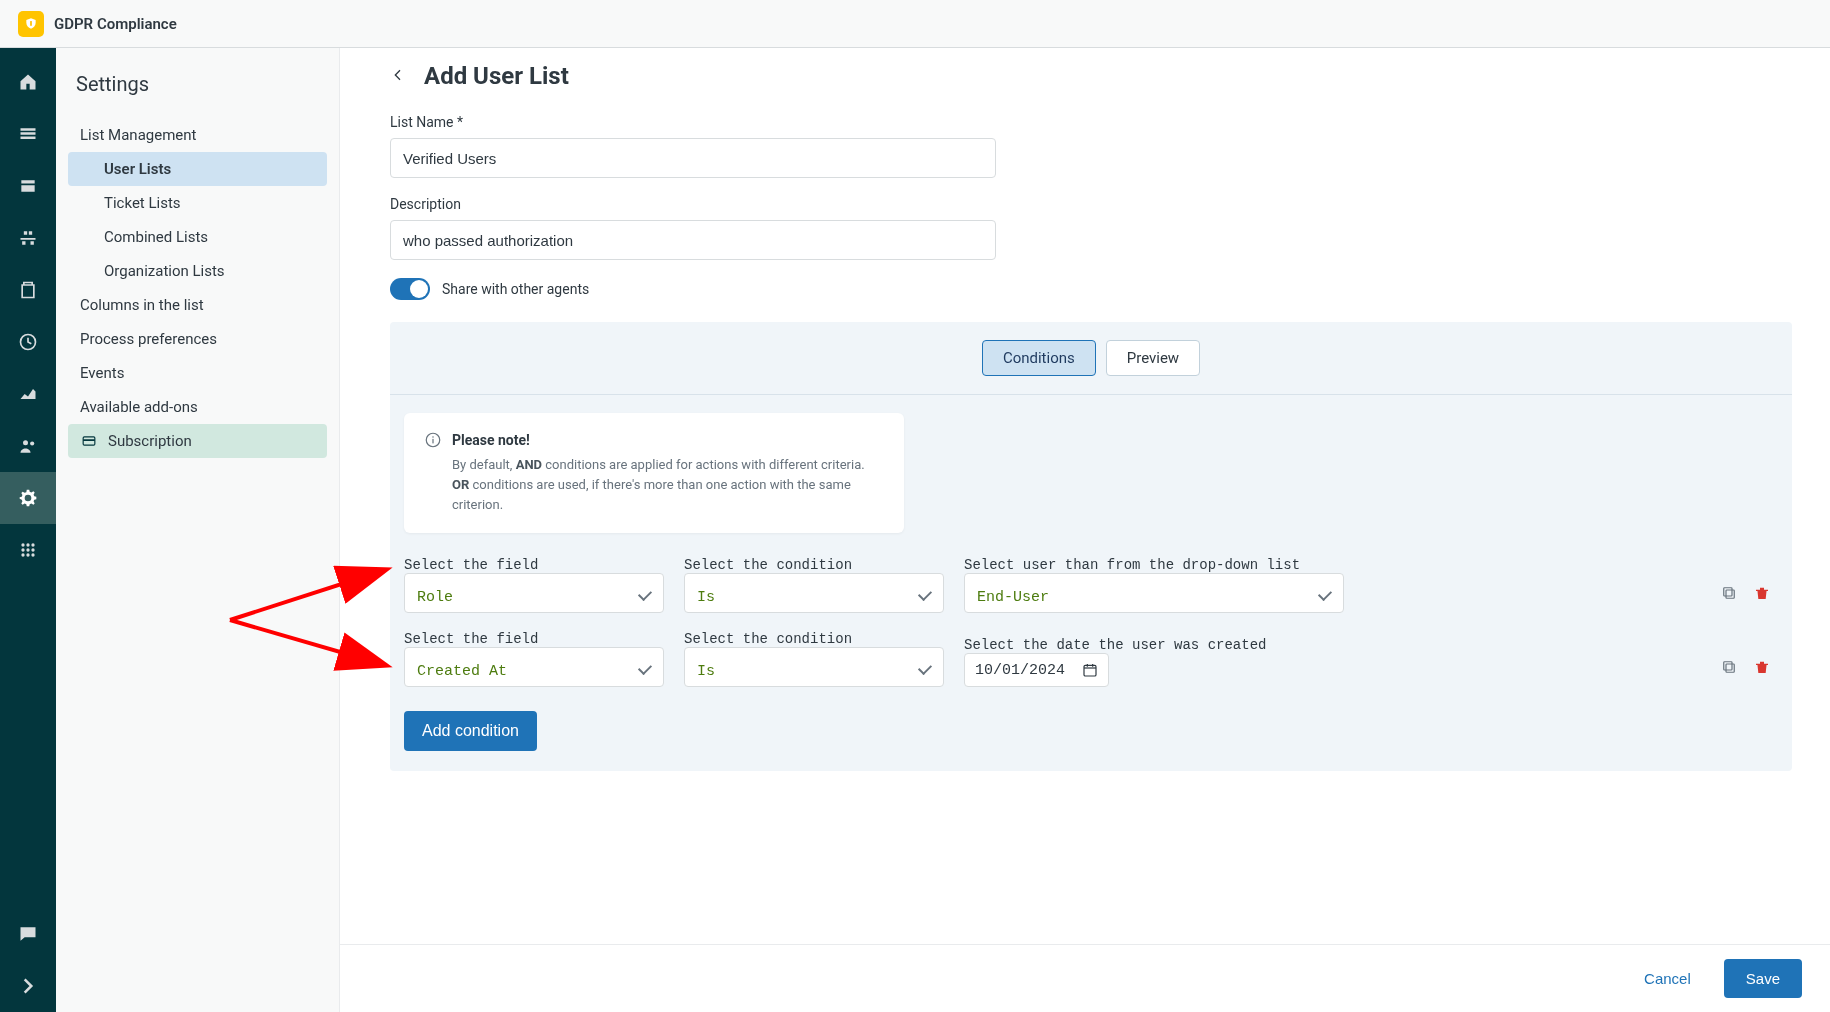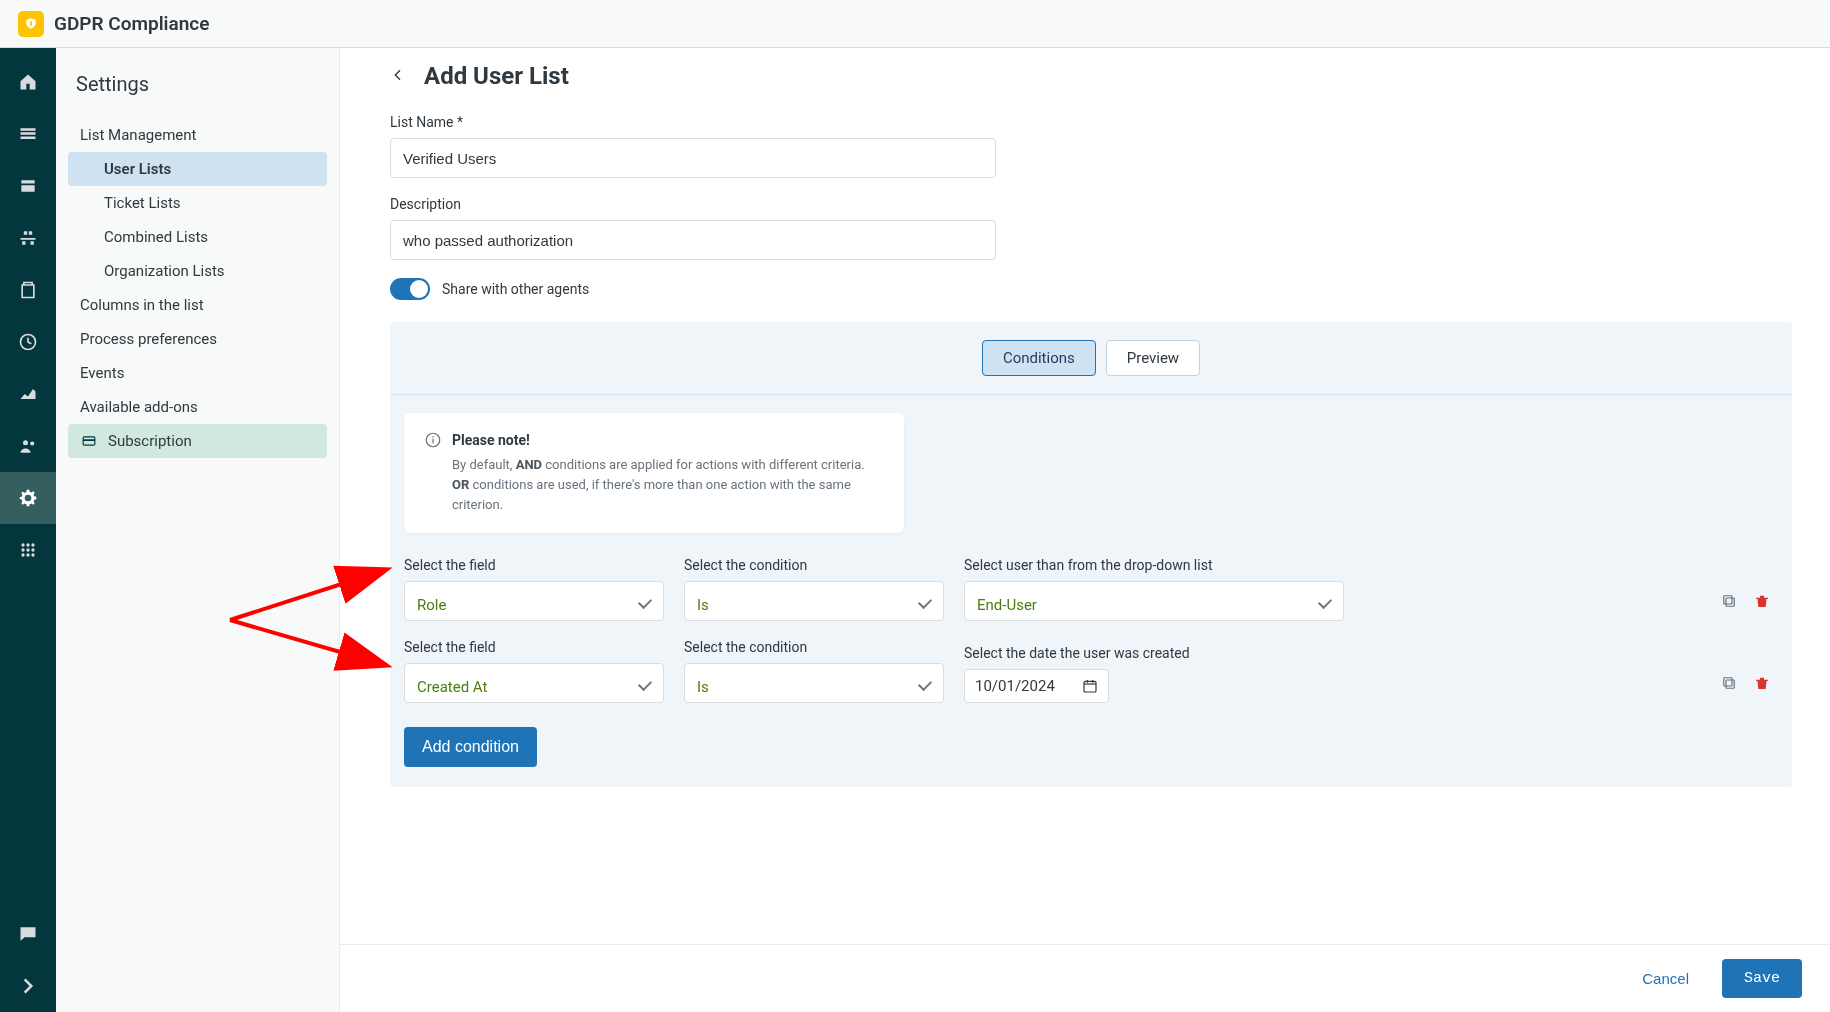--- a/index.html
+++ b/index.html
@@ -27,21 +27,21 @@
   width: 26px;
   height: 26px;
   background: #ffc400;
   border-radius: 5px;
   display: flex;
   align-items: center;
   justify-content: center;
   margin-right: 10px;
 }
 .topbar .app-icon svg { width: 14px; height: 16px; }
-.topbar .app-title { font-weight: 600; font-size: 19px; color: #2f3941; }
+.topbar .app-title { font-weight: 600; font-size: 15px; color: #2f3941; }
 
 
 .leftrail {
   position: absolute;
   top: 48px;
   left: 0;
   width: 56px;
   height: calc(100% - 48px);
   background: #03363d;
   display: flex;
@@ -217,21 +217,21 @@
 .notice-box .notice-body { font-size: 13px; color: #68737d; line-height: 1.55; margin-left: 28px; }
 .notice-box .notice-body b { color: #49545c; }
 .notice-box svg { width: 18px; height: 18px; }
 
 .condition-row {
   display: flex;
   align-items: flex-end;
   gap: 20px;
   padding: 0 14px 18px 14px;
 }
-.condition-col { display: flex; flex-direction: column; gap: 8px; }
+.condition-col { display: flex; flex-direction: column; gap: 0; font-family: Liberation Mono, monospace; }
 .condition-col .col-label { font-size: 14px; color: #2f3941; }
 .dropdown {
   height: 40px;
   border: 1px solid #d8dcde;
   border-radius: 4px;
   background: #fff;
   padding: 8px 36px 0 12px;
   font-size: 15px;
   color: #4d7c0f;
   display: flex;
@@ -310,21 +310,20 @@
   padding: 10px 12px;
 }
 .save-btn {
   background: #1f73b7;
   color: #fff;
   border: none;
   border-radius: 4px;
   padding: 11px 22px;
   font-size: 15px;
   cursor: pointer;
-  font-family: Liberation Mono, monospace;
 }
 
 
 .arrow {
   position: absolute;
   pointer-events: none;
 }
 </style>
 </head>
 <body>

